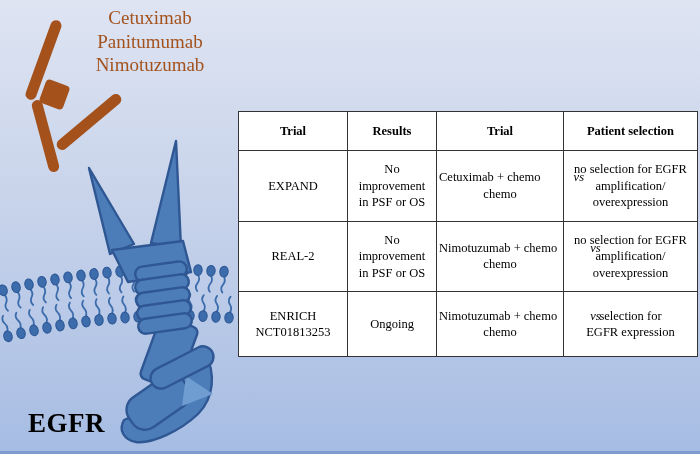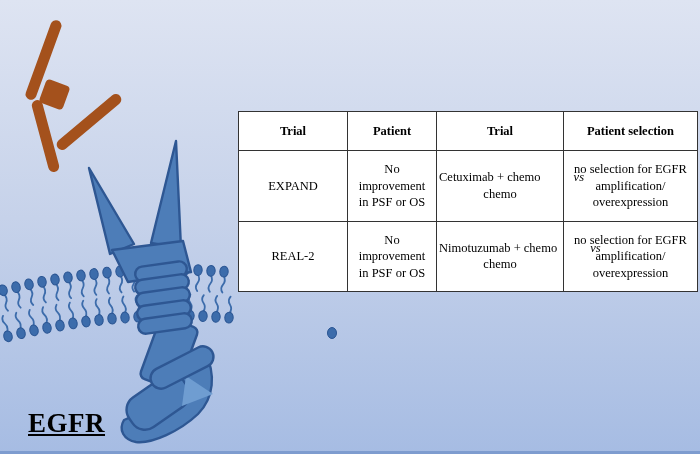--- a/index.html
+++ b/index.html
@@ -29,21 +29,21 @@
   .lip-tail{fill:none;stroke:var(--membrane-head);stroke-width:1.8;stroke-linecap:round;}
   .rec{fill:var(--receptor-fill);stroke:var(--receptor-stroke);stroke-width:2.4;stroke-linejoin:round;}
   .rec-light{fill:var(--receptor-light);stroke:none;}
   .ab{fill:var(--antibody);stroke:none;}
   #antibody-labels{
     position:absolute;left:55px;top:6px;width:190px;text-align:center;
     font-size:19px;line-height:23.5px;color:var(--label-brown);
   }
   #egfr-label{
     position:absolute;left:28px;top:408px;font-size:27px;font-weight:bold;
-    color:var(--text);letter-spacing:0.5px;text-decoration:underline;
+    color:var(--text);letter-spacing:0.5px;
   }
   #trials-table{
     position:absolute;left:238px;top:111px;width:459px;
     border-collapse:collapse;background:var(--table-bg);
     table-layout:fixed;font-size:12.5px;color:var(--text);
   }
   #trials-table th,#trials-table td{
     border:1.5px solid var(--table-border);
     text-align:center;vertical-align:middle;
     padding:10px 2px;line-height:1.32;font-family:Liberation Serif, serif;
@@ -241,34 +241,39 @@
     </g>
 
     <g>
       <rect class="ab" x="38" y="18" width="11" height="84" rx="5.5" transform="rotate(20 43.5 60)"></rect>
       <rect class="ab" x="83.5" y="81.5" width="11" height="81" rx="5.5" transform="rotate(50 89 122)"></rect>
       <rect class="ab" x="40" y="99" width="11" height="74" rx="5.5" transform="rotate(-15 45.5 136)"></rect>
       <rect class="ab" x="42" y="82" width="25" height="25" rx="4" transform="rotate(20 54.5 94.5)"></rect>
     </g>
   </svg>
 
+  <div id="antibody-labels">
+    <div>Cetuximab</div>
+    <div>Panitumumab</div>
+    <div>Nimotuzumab</div>
+  </div>
 
   <div id="egfr-label">EGFR</div>
 
   <table id="trials-table">
     <colgroup>
       <col style="width:109px">
         <col style="width:89px">
         <col style="width:127px">
         <col style="width:134px">
     </colgroup>
     <thead>
       <tr>
         <th>Trial</th>
-        <th>Patient</th>
+        <th>Results</th>
         <th>Trial</th>
         <th>Patient selection</th>
       </tr>
     </thead>
     <tbody>
       <tr>
         <td class="ws">EXPAND</td>
         <td class="ws">No improvement
 in PSF or OS</td>
         <td>
@@ -284,17 +289,28 @@
         <td class="ws">No improvement
 in PSF or OS</td>
         <td>
             <div class="drugline"><span>Nimotuzumab + chemo</span> <i class="vs">vs</i></div>
             <div>chemo</div>
           </td>
         <td class="ws">no selection for EGFR
 amplification/
 overexpression</td>
       </tr>
+      <tr>
+        <td class="ws">ENRICH
+NCT01813253</td>
+        <td class="ws">Ongoing</td>
+        <td>
+            <div class="drugline"><span>Nimotuzumab + chemo</span> <i class="vs">vs</i></div>
+            <div>chemo</div>
+          </td>
+        <td class="ws">selection for
+EGFR expression</td>
+      </tr>
     </tbody>
   </table>
 
   <div id="bottom-edge"></div>
 </div>
 
 </body></html>

